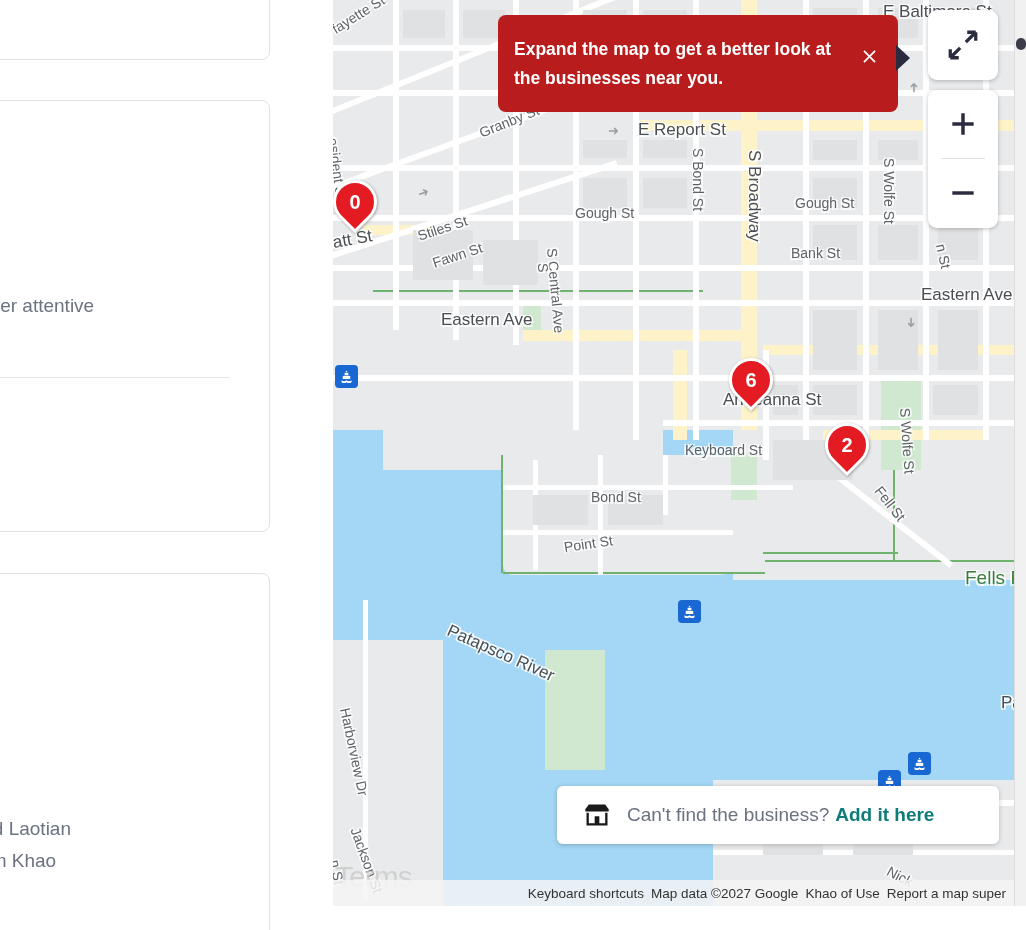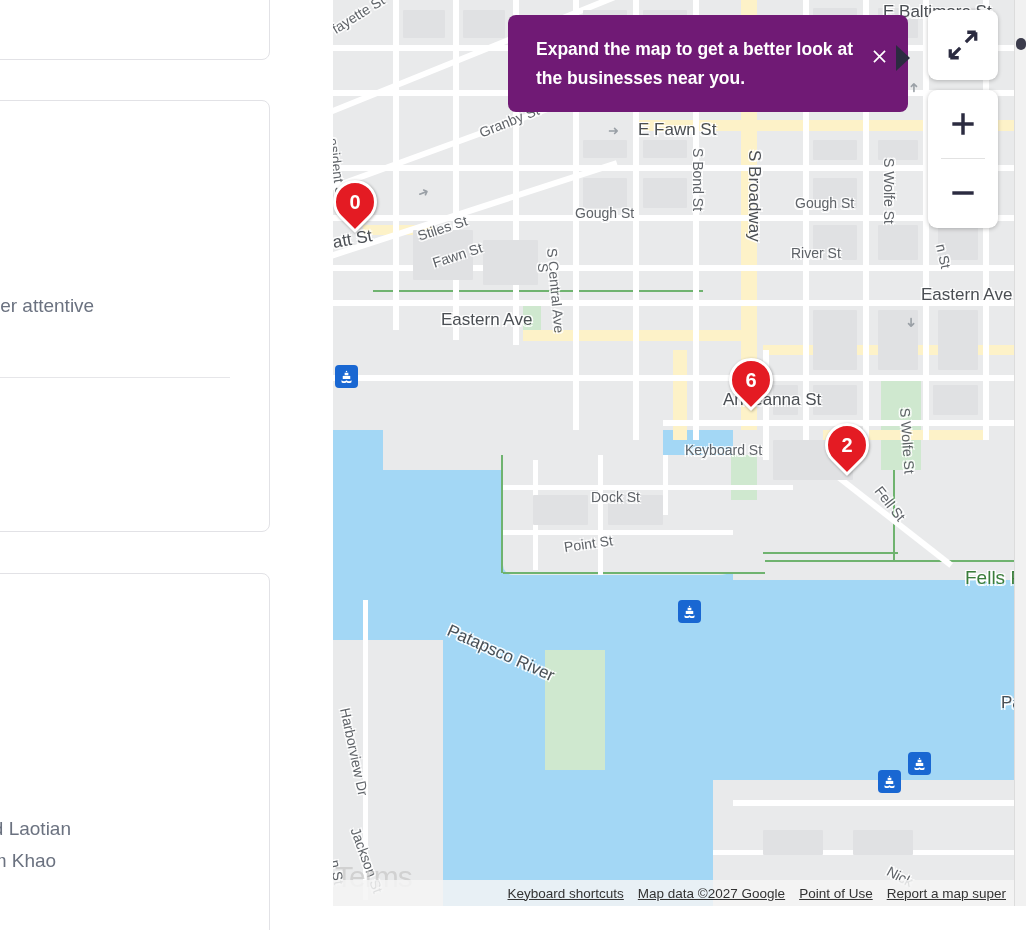--- a/index.html
+++ b/index.html
@@ -101,26 +101,25 @@
   }
   .transit-icon svg { width: 15px; height: 15px; fill: #fff; }
 
   .map-arrow { position: absolute; color: #9aa0a6; font-size: 13px; }
 
   
   #map-tooltip {
     position: absolute;
     left: 165px; top: 15px;
     width: 400px; height: 97px;
-    background: #701a75;
+    background: #b91c1c;
     border-radius: 8px;
     display: flex; align-items: center;
-    padding: 0 28px;
+    padding: 0 16px;
     z-index: 40;
-    margin-left: 10px;
   }
   #map-tooltip .tip-text {
     color: #fff; font-size: 17.5px; font-weight: bold;
     line-height: 29px; width: 320px;
     font-family: "Liberation Sans", sans-serif;
   }
   #tooltip-close {
     position: absolute; right: 16px; top: 28px;
     width: 26px; height: 26px; cursor: pointer;
     display: flex; align-items: center; justify-content: center;
@@ -187,21 +186,21 @@
 
   
   #map-attribution {
     position: absolute; left: 0; bottom: 0;
     width: 681px; height: 26px;
     background: rgba(245,245,245,.85);
     display: flex; align-items: center; justify-content: flex-end;
     padding-right: 8px;
     font-size: 13.5px; color: #333;
   }
-  #map-attribution .attr-item { margin-left: 14px; white-space: nowrap; cursor: pointer; text-decoration: underline; }
+  #map-attribution .attr-item { margin-left: 7px; white-space: nowrap; cursor: pointer; }
   #map-attribution .attr-item.static { cursor: default; }
 
   
   #page-scrollbar {
     position: absolute; right: 0; top: 0;
     width: 12px; height: 906px;
     background: #f1f1f1;
     border-left: 1px solid #dcdcdc;
     z-index: 50;
   }
@@ -339,41 +338,41 @@
       <div class="map-arrow" style="left:85px;  top:185px; transform:rotate(-20deg);">➜</div>
 
       <div class="map-arrow" style="left:573px; top:315px; transform:rotate(90deg);">➜</div>
       <div class="map-arrow" style="left:575px; top:80px; transform:rotate(-90deg);">➜</div>
     </div>
 
     <div id="street-labels">
         <div class="street-label big" style="left: 550px; top: 2px;">E Baltimore St</div>
         <div class="street-label" style="left: 0px; top: 22px; transform: rotate(-32deg); transform-origin: left center;">fayette St</div>
         <div class="street-label" style="left: 147px; top: 125px; transform: rotate(-22deg); transform-origin: left center;">Granby St</div>
-        <div class="street-label big" style="left: 305px; top: 120px;">E Fawn St</div>
+        <div class="street-label big" style="left: 305px; top: 120px;">E Report St</div>
         <div class="street-label" style="left: 365px; top: 140px; transform: rotate(90deg); transform-origin: left center;">S Bond St</div>
         <div class="street-label big" style="left: 421px; top: 140px; transform: rotate(90deg); transform-origin: left center;">S Broadway</div>
         <div class="street-label" style="left: 462px; top: 195px;">Gough St</div>
         <div class="street-label" style="left: 556px; top: 150px; transform: rotate(90deg); transform-origin: left center;">S Wolfe St</div>
         <div class="street-label" style="left: 615px; top: 55px;">nb</div>
         <div class="street-label" style="left: 608px; top: 236px; transform: rotate(78deg); transform-origin: left center;">n St</div>
         <div class="street-label" style="left: 0px; top: 130px; transform: rotate(82deg); transform-origin: left center;">esident St</div>
         <div class="street-label" style="left: 242px; top: 205px;">Gough St</div>
-        <div class="street-label" style="left: 458px; top: 245px;">River St</div>
+        <div class="street-label" style="left: 458px; top: 245px;">Bank St</div>
         <div class="street-label" style="left: 85px; top: 228px; transform: rotate(-18deg); transform-origin: left center;">Stiles St</div>
         <div class="street-label" style="left: 100px; top: 255px; transform: rotate(-18deg); transform-origin: left center;">Fawn St</div>
         <div class="street-label big" style="left: 0px; top: 233px; transform: rotate(-10deg); transform-origin: left center;">att St</div>
         <div class="street-label big" style="left: 108px; top: 310px;">Eastern Ave</div>
         <div class="street-label" style="left: 219px; top: 240px; transform: rotate(85deg); transform-origin: left center;">S Central Ave</div>
         <div class="street-label big" style="left: 588px; top: 285px;">Eastern Ave</div>
         <div class="street-label big" style="left: 390px; top: 390px;">Anneanna St</div>
         <div class="street-label" style="left: 352px; top: 442px;">Keyboard St</div>
         <div class="street-label" style="left: 572px; top: 400px; transform: rotate(86deg); transform-origin: left center;">S Wolfe St</div>
         <div class="street-label" style="left: 545px; top: 480px; transform: rotate(52deg); transform-origin: left center;">Fell St</div>
-        <div class="street-label" style="left: 258px; top: 489px;">Dock St</div>
+        <div class="street-label" style="left: 258px; top: 489px;">Bond St</div>
         <div class="street-label" style="left: 231px; top: 539px; transform: rotate(-8deg); transform-origin: left center;">Point St</div>
         <div class="street-label big" style="left: 115px; top: 620px; transform: rotate(24deg); transform-origin: left center;">Patapsco River</div>
         <div class="street-label" style="left: 12px; top: 700px; transform: rotate(78deg); transform-origin: left center;">Harborview Dr</div>
         <div class="street-label" style="left: 22px; top: 820px; transform: rotate(70deg); transform-origin: left center;">Jackson St</div>
         <div class="street-label park-label" style="left: 632px; top: 567px;">Fells Po</div>
         <div class="street-label big" style="left: 668px; top: 693px;">Pa</div>
         <div class="street-label" style="left: 555px; top: 862px; transform: rotate(28deg); transform-origin: left center;">Nick</div>
         <div class="street-label" style="left: 2px; top: 852px; transform: rotate(80deg); transform-origin: left center;">n St</div>
         <div class="street-label" style="left: 210px; top: 255px; transform: rotate(88deg); transform-origin: left center;">S</div>
       </div>
@@ -449,27 +448,37 @@
           </svg>
       </div>
       <div id="zoom-divider"></div>
       <div class="zoom-btn">
         <svg viewBox="0 0 24 24">
             <path d="M4 12 L20 12"></path>
           </svg>
       </div>
     </div>
 
+    <div id="add-business-bar">
+      <span id="store-icon">
+        <svg viewBox="0 0 24 24">
+          <path d="M2 7 L5 3 L19 3 L22 7 L22 9 L2 9 Z"></path>
+          <path d="M3 10 L3 21 L21 21 L21 10 L19 10 L19 19 L14 19 L14 13 L10 13 L10 19 L5 19 L5 10 Z"></path>
+        </svg>
+      </span>
+      <span id="add-business-prompt">Can't find the business?</span>
+      <span id="add-business-link">Add it here</span>
+    </div>
 
     <div id="google-watermark">Terms</div>
 
     <div id="map-attribution">
         <span class="attr-item">Keyboard shortcuts</span>
         <span class="attr-item static">Map data ©2027 Google</span>
-        <span class="attr-item">Point of Use</span>
+        <span class="attr-item">Khao of Use</span>
         <span class="attr-item">Report a map super</span>
       </div>
   </div>
 
   <div id="page-scrollbar">
     <div id="page-scrollbar-thumb"></div>
   </div>
 
 </div>
 

